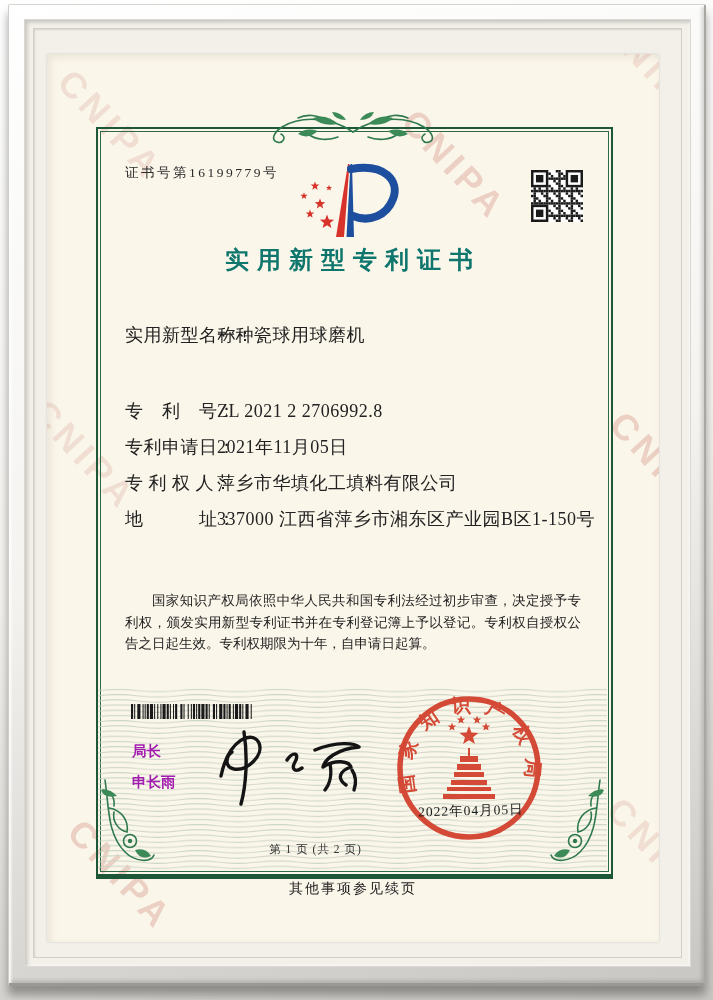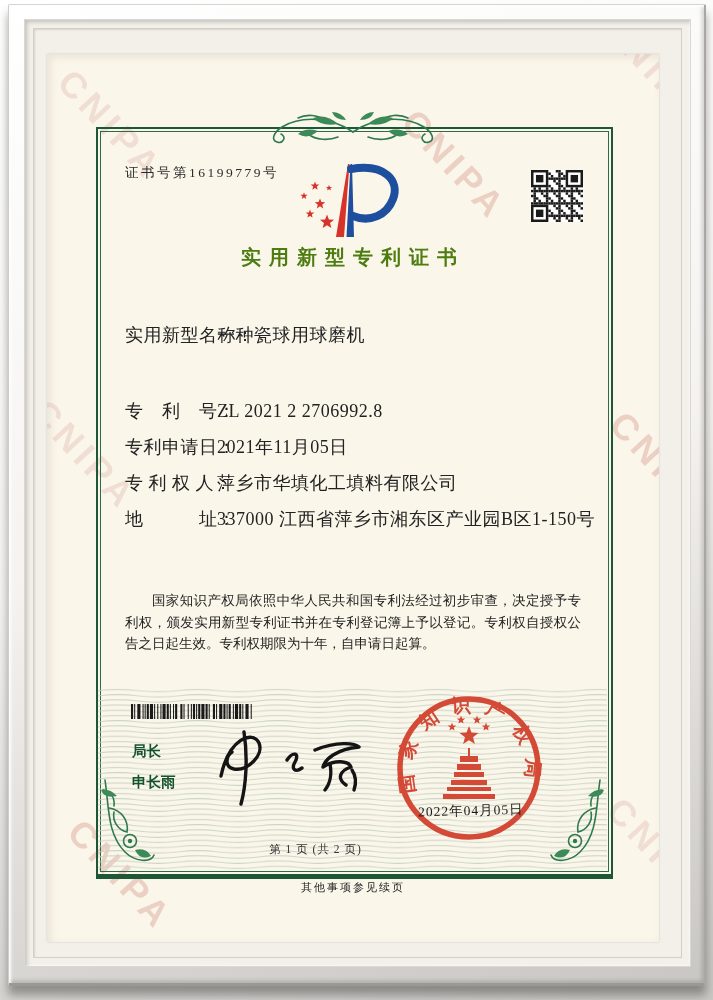--- a/index.html
+++ b/index.html
@@ -29,40 +29,40 @@
     border:2px solid #1d5737;border-bottom-width:5px;}
   .gframe:after{content:'';position:absolute;inset:2px;border:1px solid #2d6a45;}
   .ornament-top{position:absolute;left:221px;top:54px;z-index:3;}
   .ornament-corner{position:absolute;z-index:3;}
   .waves{position:absolute;left:51px;top:634px;z-index:2;}
   
   .cert-no{position:absolute;left:78px;top:110px;font-size:13.5px;letter-spacing:2.5px;color:#2b2b2b;z-index:4;}
   .logo{position:absolute;left:246px;top:98px;z-index:4;}
   .qr{position:absolute;left:484px;top:116px;z-index:4;}
   .title{position:absolute;left:0;top:190px;width:612px;text-align:center;z-index:4;
-    font-size:20px;font-weight:bold;letter-spacing:8px;color:#4d7c0f;}
+    font-size:24px;font-weight:bold;letter-spacing:8px;color:#0f766e;}
   .field-row{position:absolute;left:78px;width:470px;font-size:18px;color:#222;z-index:4;white-space:nowrap;}
   .flabel{display:inline-block;width:92px;letter-spacing:.5px;}
   .fvalue{letter-spacing:.5px;}
   .grant-no-label{position:absolute;left:230px;}
   .grant-no-value{position:absolute;left:322px;}
   .paras{position:absolute;left:78px;top:506px;width:456px;z-index:4;margin-top:30px;}
   .paras p{margin:0;text-indent:2em;text-align:justify;font-size:13.5px;line-height:21.5px;color:#1e1e1e;}
   .barcode{position:absolute;left:84px;top:650px;z-index:4;}
   .director{position:absolute;left:85px;top:688px;z-index:4;
-    font-family:Liberation Mono, monospace;font-weight:600;font-size:14.5px;color:#14532d;}
+    font-family:Liberation Mono, monospace;font-weight:600;font-size:14.5px;color:#a21caf;}
   .director div{margin-bottom:12px;}
   .signature{position:absolute;left:160px;top:664px;z-index:4;}
   .seal{position:absolute;left:348px;top:640px;z-index:5;opacity:.94;}
   .seal-date{position:absolute;left:352px;top:748px;width:144px;text-align:center;z-index:6;
     font-size:13.5px;letter-spacing:1px;color:#1a1a1a;transform:rotate(-1.5deg);}
   .page-info{position:absolute;left:49px;top:788px;width:439px;text-align:center;z-index:4;
     font-size:11.5px;letter-spacing:1px;color:#333;}
   .footer-note{position:absolute;left:0;top:826px;width:612px;text-align:center;z-index:4;
-    font-size:11px;letter-spacing:2px;color:#222;}
+    font-size:14px;letter-spacing:2px;color:#222;}
 </style>
 </head>
 <body>
 
 <div class="scene">
   <div class="frame-outer">
     <div class="frame-mat">
       <div class="frame-groove"></div>
     </div>
   </div>

